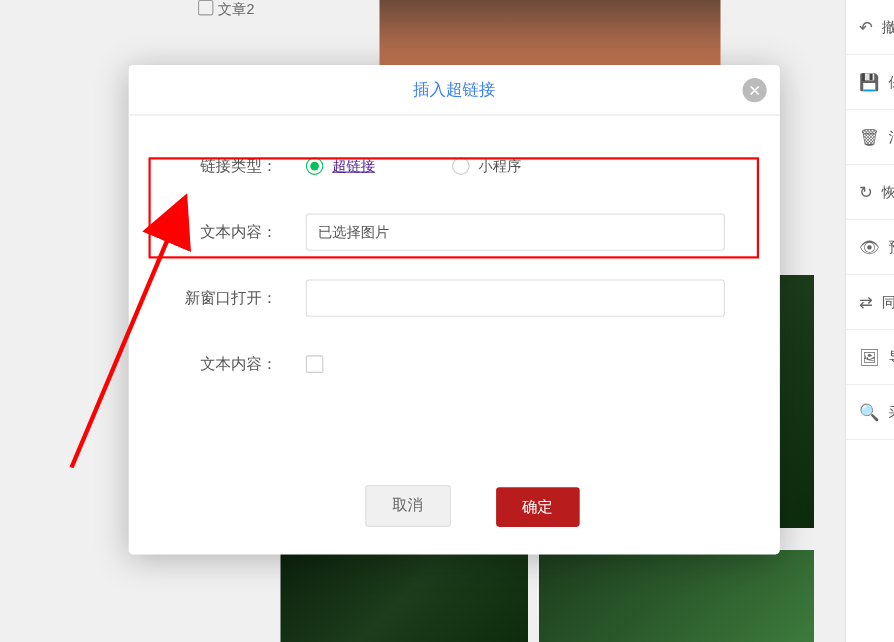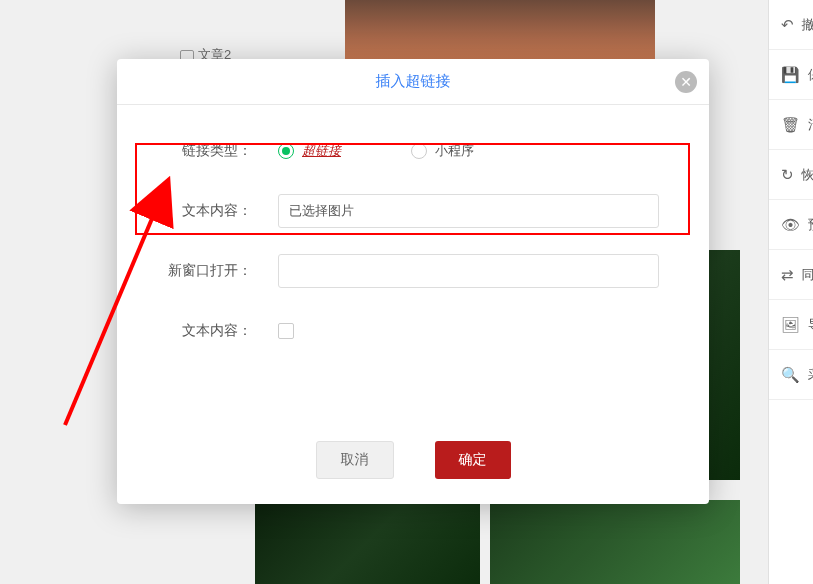--- a/index.html
+++ b/index.html
@@ -21,25 +21,24 @@
       height: 584px;
       background: #f0f0f0;
     }
     .bg-file-item {
       position: absolute;
       left: 180px;
       top: 0;
       width: 70px;
       height: 28px;
       display: flex;
-      align-items: flex-end;
+      align-items: flex-start;
       gap: 4px;
       font-size: 13px;
       color: #666;
-      margin-top: 36px;
     }
     .bg-file-icon {
       width: 14px;
       height: 14px;
       border: 1px solid #999;
       border-radius: 2px;
     }
     
     .bg-image-top {
       position: absolute;
@@ -198,23 +197,22 @@
       content: '';
       position: absolute;
       left: 3px;
       top: 3px;
       width: 8px;
       height: 8px;
       background: #07c160;
       border-radius: 50%;
     }
     .radio-label-active {
-      color: #b91c1c;
+      color: #4c1d95;
       text-decoration: underline;
-      font-style: italic;
     }
     
     .text-input {
       flex: 1;
       max-width: 400px;
       height: 34px;
       border: 1px solid #ddd;
       border-radius: 3px;
       padding: 16px 10px;
       font-size: 13px;
@@ -242,25 +240,26 @@
     
     .arrow {
       position: absolute;
       z-index: 300;
       pointer-events: none;
     }
     
     .modal-footer {
       position: absolute;
       bottom: 25px;
-      left: 0;
+      left: 16px;
       width: 100%;
       display: flex;
       justify-content: center;
       gap: 41px;
+      align-items: flex-end;
     }
     .btn {
       padding: 9px 24px;
       border-radius: 3px;
       font-size: 14px;
       cursor: pointer;
       border: none;
     }
     .btn-cancel {
       background: #f0f0f0;

